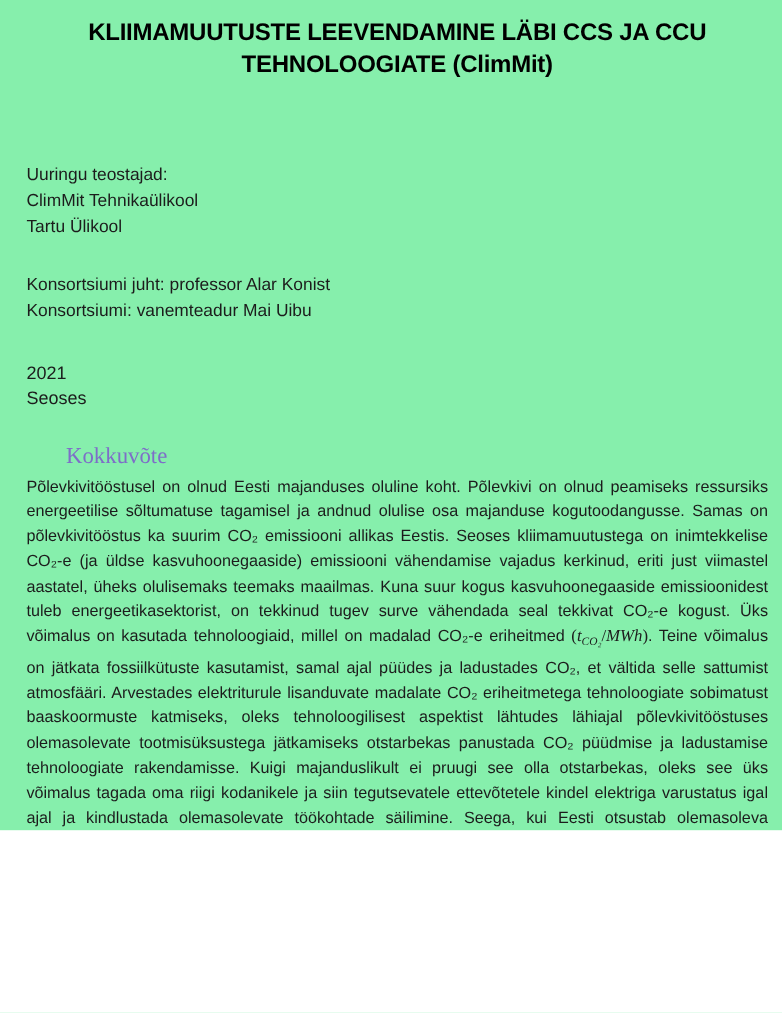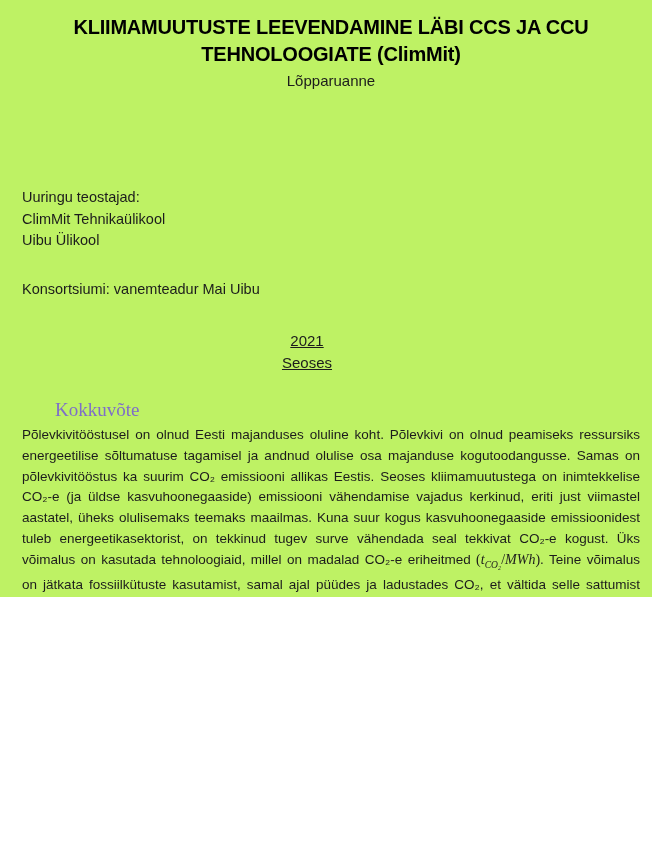--- a/index.html
+++ b/index.html
@@ -1,20 +1,20 @@
 <!DOCTYPE html>
 <html lang="et"><head>
 <meta charset="utf-8">
 <style>
   html,body{margin:0;padding:0;background:#ffffff;}
   .page{
     position:relative;
-    width:652px;height:597px;
+    width:652px;height:692px;
     box-sizing:border-box;
-    background:#bef264;
+    background:#86efac;
     font-family:"Liberation Sans","DejaVu Sans",sans-serif;
     color:#1c1c1c;
     padding:14px 12px 0 22px;
     overflow:hidden;
   }
   .title{
     margin:0;
     text-align:center;
     font-size:20px;
     line-height:27px;
@@ -23,36 +23,35 @@
     letter-spacing:-0.2px;
   }
   .subtitle{
     margin-top:3px;
     text-align:center;
     font-size:15px;
     line-height:20px;
     color:#1c1c1c;
   }
   .performers{
-    margin-top:96px;
+    margin-top:68px;
     font-size:14.5px;
     line-height:21.5px;
   }
   .leads{
     margin-top:27px;
     font-size:14.5px;
     line-height:21.5px;
   }
   .imprint{
     margin-top:30px;
-    text-align:center;
+    text-align:left;
     padding-right:48px;
     font-size:15px;
     line-height:21.5px;
-    text-decoration:underline;
   }
   .summary-heading{
     margin:24px 0 0 33px;
     font-size:19px;
     line-height:26px;
     font-weight:normal;
     color:#7e6ec8;
     font-family:Liberation Serif, serif;
   }
   .summary-paragraph{
@@ -73,29 +72,29 @@
 </style>
 </head>
 <body>
 
 <div class="page">
 
   <h1 class="title">
     <div>KLIIMAMUUTUSTE LEEVENDAMINE LÄBI CCS JA CCU</div>
     <div>TEHNOLOOGIATE (ClimMit)</div>
   </h1>
-  <div class="subtitle">Lõpparuanne</div>
 
   <section class="performers">
     <div>Uuringu teostajad:</div>
     <div>ClimMit Tehnikaülikool</div>
-    <div>Uibu Ülikool</div>
+    <div>Tartu Ülikool</div>
   </section>
 
   <section class="leads">
+    <div>Konsortsiumi juht: professor Alar Konist</div>
     <div>Konsortsiumi: vanemteadur Mai Uibu</div>
   </section>
 
   <div class="imprint">
     <div>2021</div>
     <div>Seoses</div>
   </div>
 
   <h2 class="summary-heading" style="color: rgb(126, 110, 200);">Kokkuvõte</h2>
 

